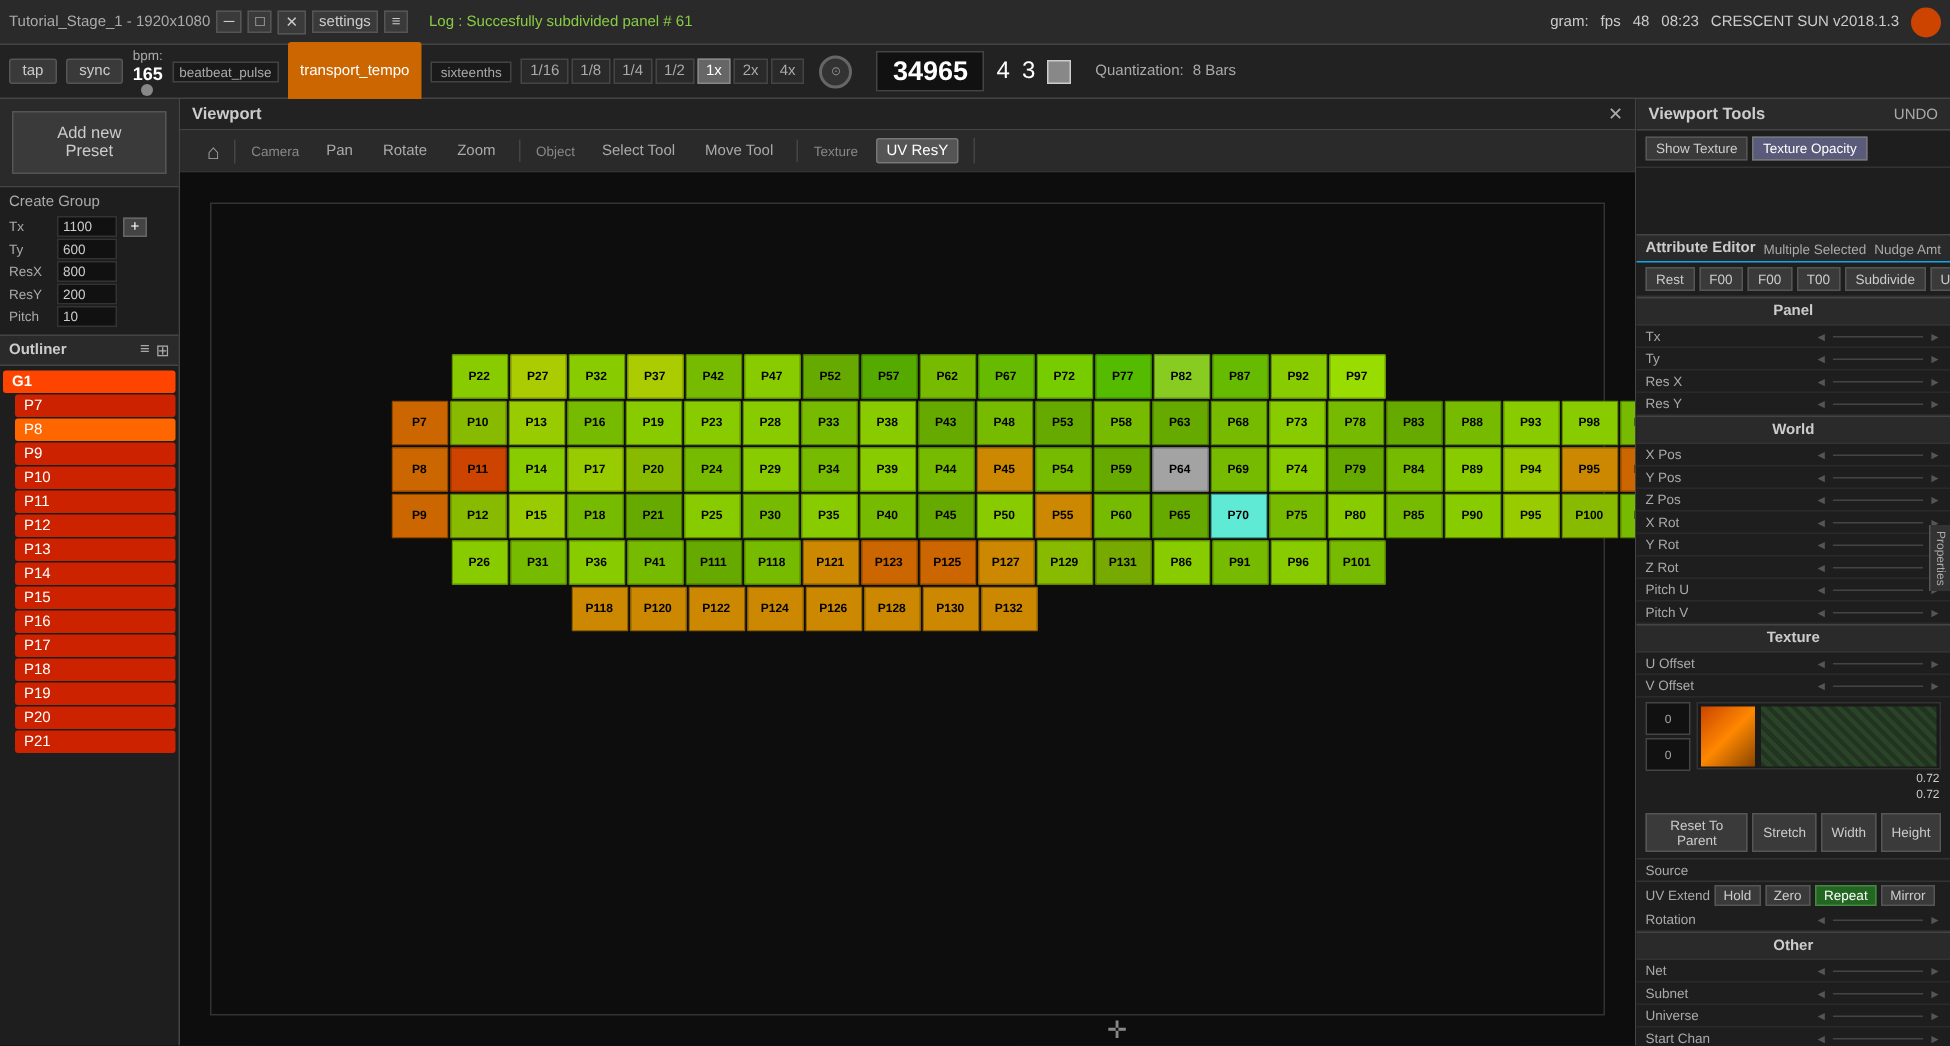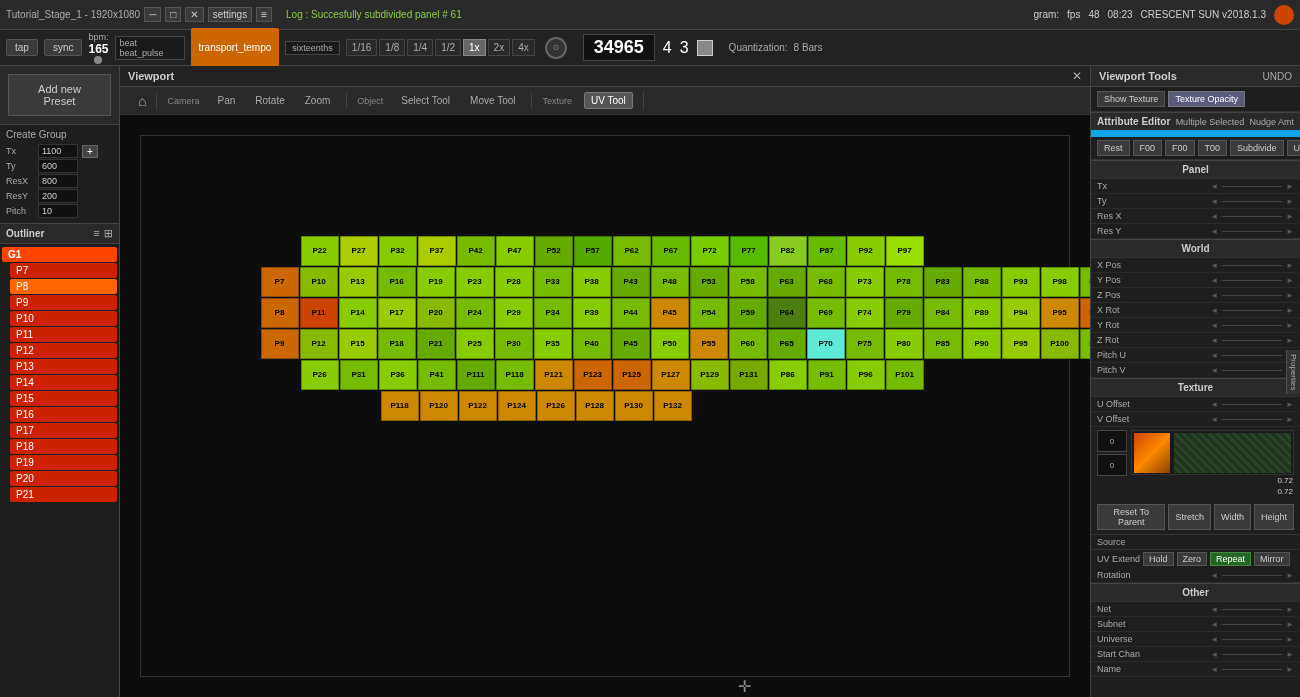--- a/index.html
+++ b/index.html
@@ -9,21 +9,21 @@
     #topbar { background: #2a2a2a; border-bottom: 1px solid #444; height: 30px; display: flex; align-items: center; padding: 0 6px; gap: 4px; }
     #topbar .icon-btn { background: #3a3a3a; border: 1px solid #555; color: #ccc; font-size: 10px; padding: 1px 4px; cursor: pointer; }
     #topbar .log-msg { color: #88cc44; font-size: 10px; margin-left: 10px; flex: 1; }
     #topbar .right-info { color: #ccc; font-size: 10px; display: flex; align-items: center; gap: 8px; }
 
     
     #transport { background: #222; border-bottom: 1px solid #444; height: 36px; display: flex; align-items: center; padding: 0 6px; gap: 6px; }
     .btn-small { background: #3a3a3a; border: 1px solid #555; color: #ccc; font-size: 10px; padding: 2px 8px; cursor: pointer; border-radius: 2px; }
     .bpm-section { display: flex; flex-direction: column; align-items: center; font-size: 9px; color: #aaa; }
     .bpm-val { font-size: 12px; color: #fff; font-weight: bold; }
-    .beat-section { display: flex; flex-direction: column; font-size: 9px; color: #aaa; background: #1a1a1a; border: 1px solid #444; padding: 1px 4px; min-width: 70px; }
+    .beat-section { display: flex; flex-direction: row; font-size: 9px; color: #aaa; background: #1a1a1a; border: 1px solid #444; padding: 1px 4px; min-width: 70px; }
     .transport-tempo { background: #cc6600; color: #fff; padding: 14px 8px; font-size: 10px; border-radius: 2px; }
     .div-btns { display: flex; align-items: center; gap: 2px; }
     .div-btn { background: #2a2a2a; border: 1px solid #444; color: #aaa; font-size: 10px; padding: 2px 5px; cursor: pointer; }
     .div-btn-active { background: #666; color: #fff; border: 1px solid #888; }
     .counter-section { display: flex; align-items: center; gap: 8px; margin-left: 10px; }
     .counter-big { font-size: 18px; color: #fff; font-weight: bold; background: #111; padding: 2px 10px; border: 1px solid #444; }
     .counter-small { font-size: 16px; color: #fff; }
     .quantize-section { display: flex; align-items: center; gap: 6px; margin-left: 10px; color: #aaa; font-size: 10px; }
     .speed-circle { width: 22px; height: 22px; border-radius: 50%; background: #333; border: 2px solid #666; display: flex; align-items: center; justify-content: center; font-size: 8px; cursor: pointer; }
 
@@ -219,21 +219,21 @@
         <button class="tool-btn">Rotate</button>
         <button class="tool-btn">Zoom</button>
       </div>
       <div class="tool-group">
         <span class="tool-group-label">Object</span>
         <button class="tool-btn">Select Tool</button>
         <button class="tool-btn">Move Tool</button>
       </div>
       <div class="tool-group">
         <span class="tool-group-label">Texture</span>
-        <button class="tool-btn tool-btn-active">UV Tool</button>
+        <button class="tool-btn tool-btn-active">UV ResY</button>
       </div>
     </div>
     <div id="viewport-canvas">
 
       <div style="position:absolute;top:20px;left:20px;right:20px;bottom:20px;border:1px solid #333;"></div>
 
       <div id="panel-grid">
 
         <div class="grid-row" style="margin-left:40px;">
           <div class="panel-cell" style="background:#88cc00;">P22</div>
@@ -287,21 +287,21 @@
           <div class="panel-cell" style="background:#99cc00;">P17</div>
           <div class="panel-cell" style="background:#88bb00;">P20</div>
           <div class="panel-cell" style="background:#77bb00;">P24</div>
           <div class="panel-cell" style="background:#88cc00;">P29</div>
           <div class="panel-cell" style="background:#77bb00;">P34</div>
           <div class="panel-cell" style="background:#88cc00;">P39</div>
           <div class="panel-cell" style="background:#77bb00;">P44</div>
           <div class="panel-cell" style="background:#cc8800;">P45</div>
           <div class="panel-cell" style="background:#77bb00;">P54</div>
           <div class="panel-cell" style="background:#66aa00;">P59</div>
-          <div class="panel-cell" style="background:#4d7c0f;">P64</div>
+          <div class="panel-cell" style="background:#a3a3a3;">P64</div>
           <div class="panel-cell" style="background:#77bb00;">P69</div>
           <div class="panel-cell" style="background:#88cc00;">P74</div>
           <div class="panel-cell" style="background:#66aa00;">P79</div>
           <div class="panel-cell" style="background:#77bb00;">P84</div>
           <div class="panel-cell" style="background:#88cc00;">P89</div>
           <div class="panel-cell" style="background:#99cc00;">P94</div>
           <div class="panel-cell" style="background:#cc8800;">P95</div>
           <div class="panel-cell" style="background:#cc6600;">P100</div>
 
         </div>
@@ -371,21 +371,21 @@
   <div id="right-panel">
     <div id="viewport-tools-header">
       <span class="vt-title">Viewport Tools</span>
       <span class="vt-undo">UNDO</span>
     </div>
     <div class="vt-btn-row">
       <button class="vt-btn">Show Texture</button>
       <button class="vt-btn vt-btn-active">Texture Opacity</button>
     </div>
 
-    <div style="background:#2a2a2a;padding:3px 6px;display:flex;align-items:center;justify-content:space-between;border-top:1px solid #444;border-bottom:7px solid #0ea5e9;">
+    <div style="background:#2a2a2a;padding:3px 6px;display:flex;align-items:center;justify-content:space-between;border-top:1px solid #444;border-bottom:1px solid #0ea5e9;margin-top:44px;">
       <span style="color:#ccc;font-size:10px;font-weight:bold;">Attribute Editor</span>
       <span style="color:#aaa;font-size:9px;">Multiple Selected</span>
       <span style="color:#aaa;font-size:9px;">Nudge Amt</span>
     </div>
     <div class="sub-btn-row">
       <button class="sub-btn">Rest</button>
       <button class="sub-btn">F00</button>
       <button class="sub-btn">F00</button>
       <button class="sub-btn">T00</button>
       <button class="sub-btn">Subdivide</button>

